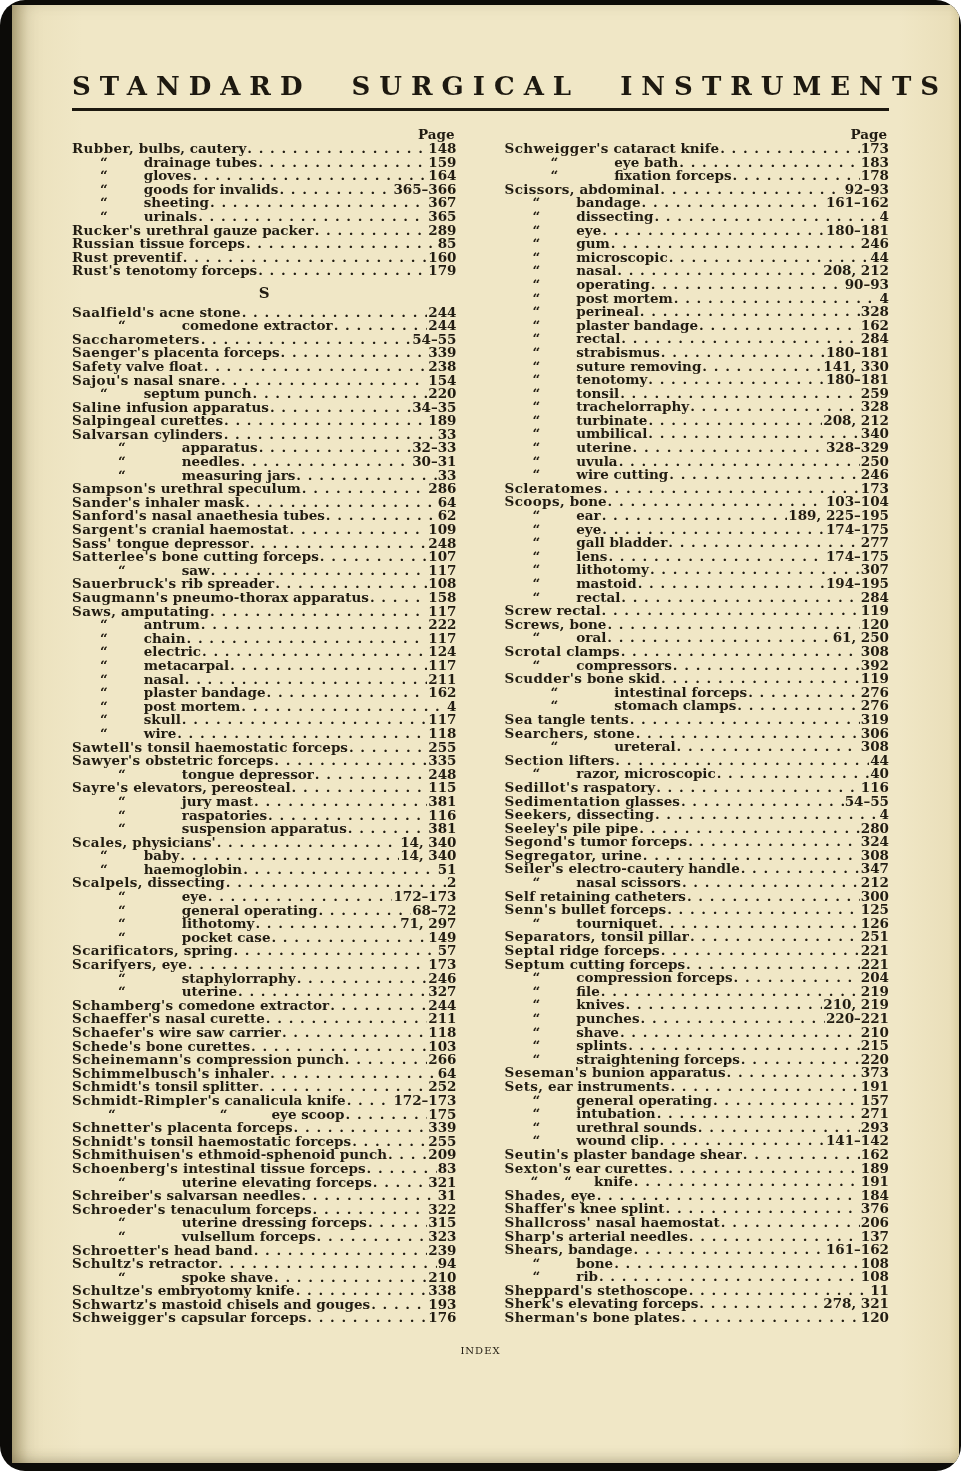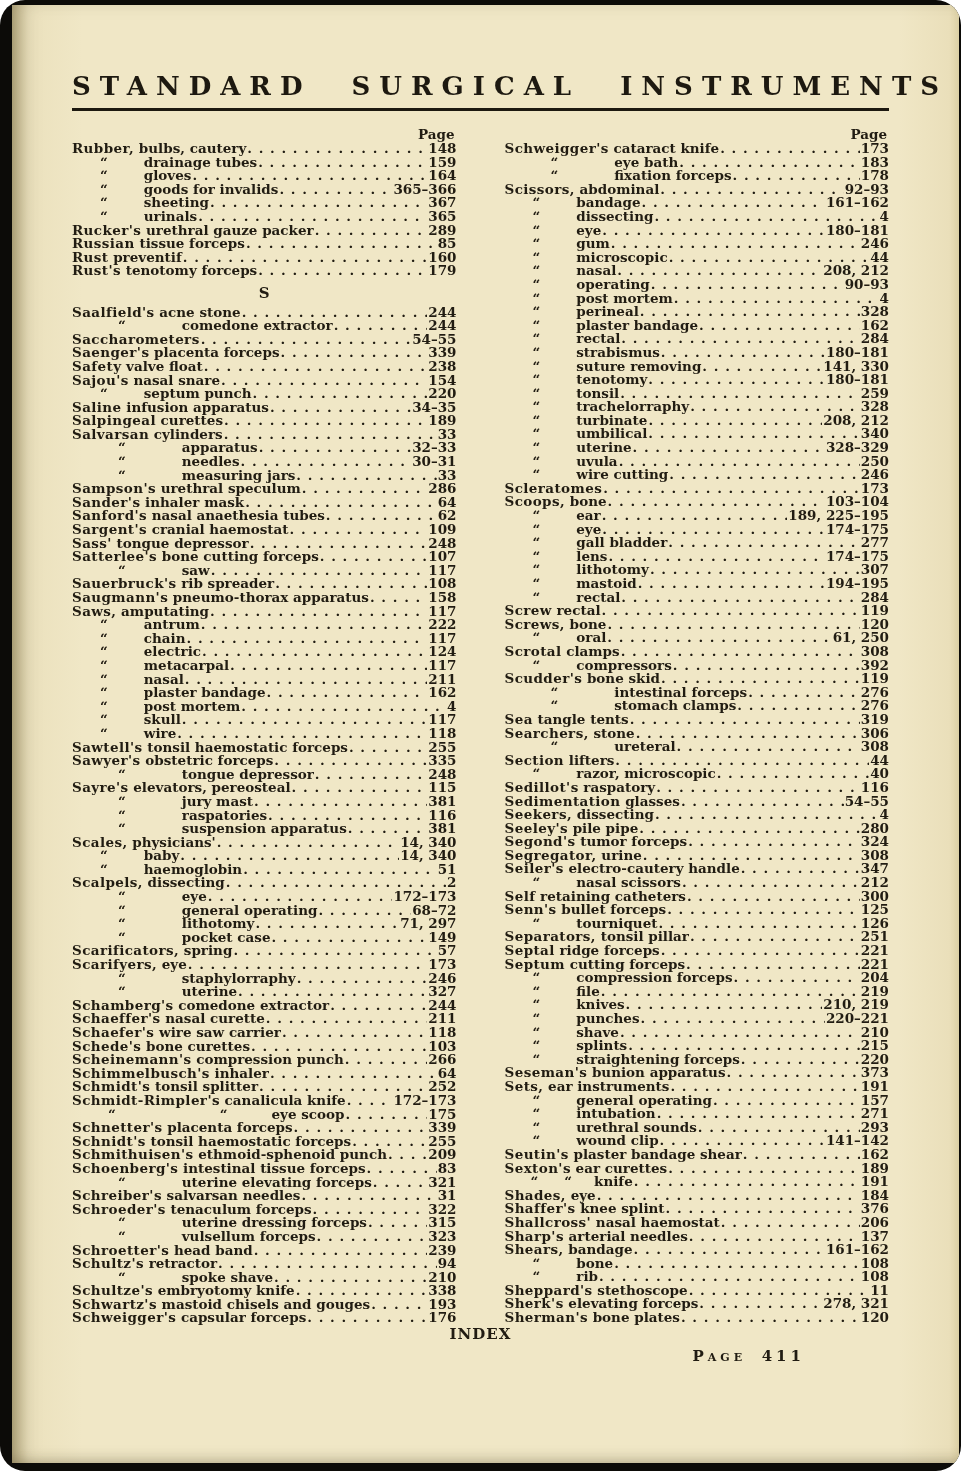--- a/index.html
+++ b/index.html
@@ -79,24 +79,24 @@
   .pg{flex:0 0 auto;text-align:right;}
   .section-letter{
     text-align:center;
     font-weight:bold;
     font-size:15px;
     line-height:13.6px;
     padding:9px 0 5px 0;
   }
   .footer-index{
     text-align:center;
-    font-weight:bold;
-    font-size:15px;
+    font-weight:normal;
+    font-size:10px;
     letter-spacing:1px;
-    margin-top:0;
+    margin-top:20px;
   }
   .footer-page{
     text-align:right;
     padding-right:84px;
     margin-top:3px;
     font-weight:bold;
   }
   .footer-page .pw{
     font-size:15px;
     letter-spacing:4px;
@@ -983,19 +983,15 @@
               </div>
               <div class="row d0">
                 <span class="lbl"><span class="hw">Sherman's</span><span class="txt"> bone plates</span></span>
                 <span class="dots"></span>
                 <span class="pg">120</span>
               </div>
             </div>
         </div>
       </div>
       <div class="footer-index">INDEX</div>
-      <div class="footer-page">
-        <span class="pw">Page</span>
-        <span class="pn">411</span>
-      </div>
     </div>
   </div>
 </div>
 
 </body></html>

